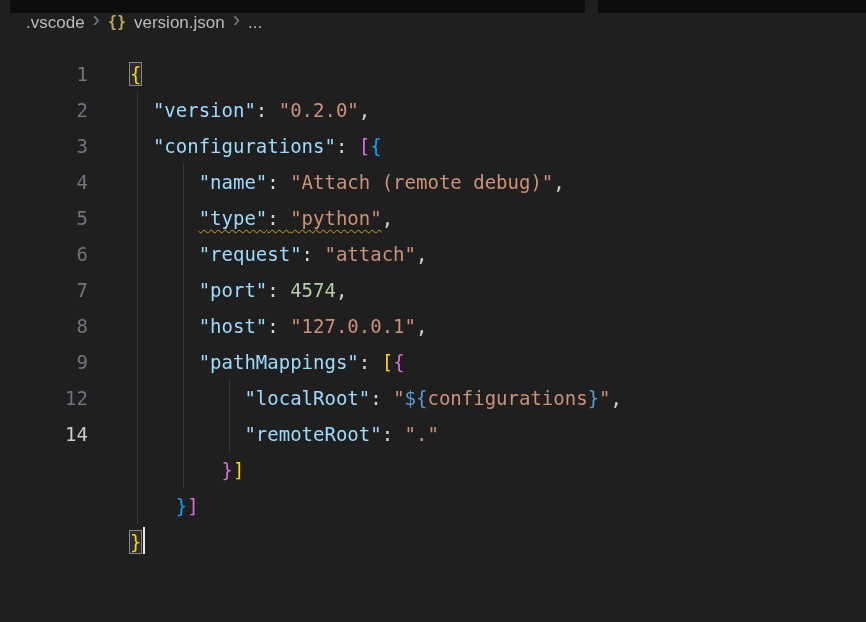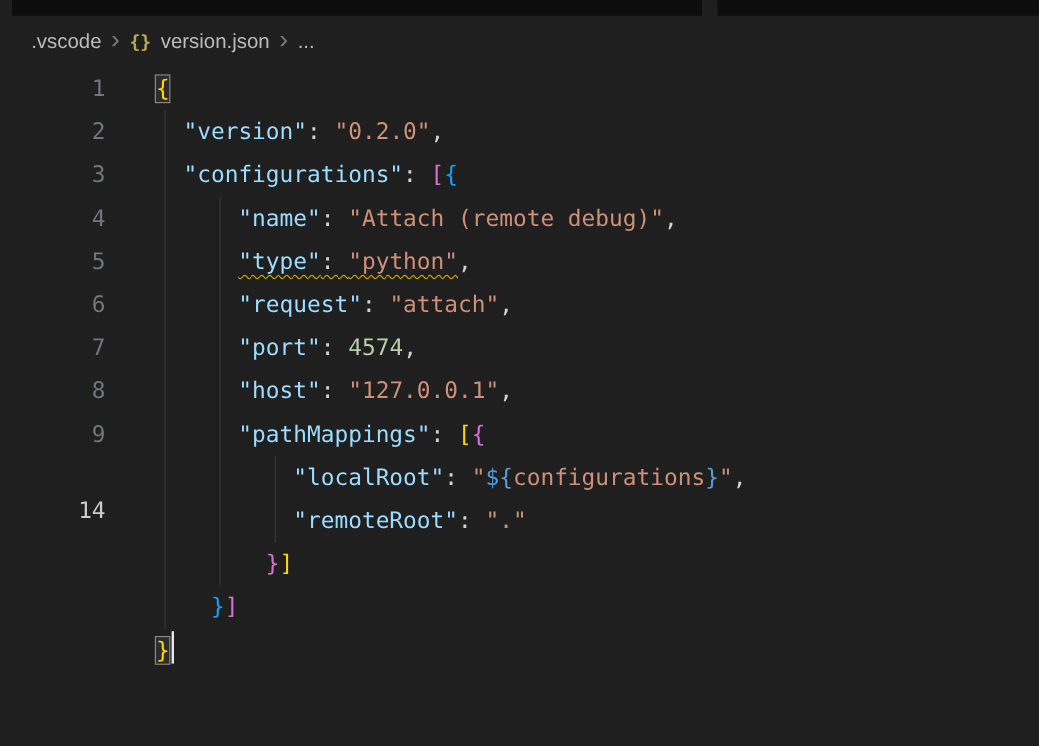--- a/index.html
+++ b/index.html
@@ -8,32 +8,32 @@
     width: 866px; height: 622px; overflow: hidden;
     background: var(--c-bg, #1f1f1f);
     font-family: "DejaVu Sans Mono", monospace;
   }
   .tab-strip { position: relative; height: 13px; background: #1f1f1f; }
   .tab-strip .seg { position: absolute; top: 0; height: 13px; background: #0d0d0d; }
   .seg1 { left: 10px; width: 575px; }
   .seg2 { left: 598px; right: 0; }
 
   .breadcrumb {
-    height: 43px; display: flex; align-items: center; gap: 8px; padding-left: 26px;
+    height: 43px; display: flex; gap: 8px; padding-left: 26px;
     font-family: "Liberation Sans", sans-serif; font-size: 17px;
     color: var(--c-bc, #bbbbbb);
   }
   .bc-sep { color: var(--c-bcc, #7a7a7a); font-size: 22px; line-height: 1; margin-top: -4px; }
   .bc-icon { color: var(--c-json, #b9a95c); font-family: "DejaVu Sans Mono", monospace; font-size: 15px; font-weight: bold; }
   .bc-item { cursor: pointer; }
 
   .editor { position: relative; display: flex; height: 566px; font-size: 19px; line-height: 36px; }
   .gutter { flex: none; width: 88px; text-align: right; color: var(--c-ln, #6e7681); user-select: none; }
   .gutter .num { height: 36px; }
-  .gutter .num.active { color: var(--c-lna, #cccccc); margin-top: 28px; }
+  .gutter .num.active { color: var(--c-lna, #cccccc); }
   .code { flex: 1; padding-left: 42px; color: var(--c-pl, #d4d4d4); position: relative; z-index: 1; }
   .code-line { height: 36px; white-space: pre; }
 
   .tok-pl { color: var(--c-pl, #d4d4d4); }
   .tok-k  { color: var(--c-key, #9cdcfe); }
   .tok-s  { color: var(--c-str, #ce9178); }
   .tok-n  { color: var(--c-num, #b5cea8); }
   .tok-b1 { color: var(--c-b1, #ffd700); }
   .tok-b2 { color: var(--c-b2, #da70d6); }
   .tok-b3 { color: var(--c-b3, #179fff); }
@@ -85,20 +85,21 @@
   <div class="gutter">
       <div class="num">1</div>
       <div class="num">2</div>
       <div class="num">3</div>
       <div class="num">4</div>
       <div class="num">5</div>
       <div class="num">6</div>
       <div class="num">7</div>
       <div class="num">8</div>
       <div class="num">9</div>
+      <div class="num">12</div>
       <div class="num active">14</div>
     </div>
   <div class="code">
       <div class="code-line"><span class="tok tok-b1 match">{</span></div>
       <div class="code-line"><span class="tok tok-pl">  </span><span class="tok tok-k">"version"</span><span class="tok tok-pl">: </span><span class="tok tok-s">"0.2.0"</span><span class="tok tok-pl">,</span></div>
       <div class="code-line"><span class="tok tok-pl">  </span><span class="tok tok-k">"configurations"</span><span class="tok tok-pl">: </span><span class="tok tok-b2">[</span><span class="tok tok-b3">{</span></div>
       <div class="code-line"><span class="tok tok-pl">      </span><span class="tok tok-k">"name"</span><span class="tok tok-pl">: </span><span class="tok tok-s">"Attach (remote debug)"</span><span class="tok tok-pl">,</span></div>
       <div class="code-line"><span class="tok tok-pl">      </span><span class="tok tok-k sq">"type"</span><span class="tok tok-pl sq">: </span><span class="tok tok-s sq">"python"</span><span class="tok tok-pl">,</span></div>
       <div class="code-line"><span class="tok tok-pl">      </span><span class="tok tok-k">"request"</span><span class="tok tok-pl">: </span><span class="tok tok-s">"attach"</span><span class="tok tok-pl">,</span></div>
       <div class="code-line"><span class="tok tok-pl">      </span><span class="tok tok-k">"port"</span><span class="tok tok-pl">: </span><span class="tok tok-n">4574</span><span class="tok tok-pl">,</span></div>

